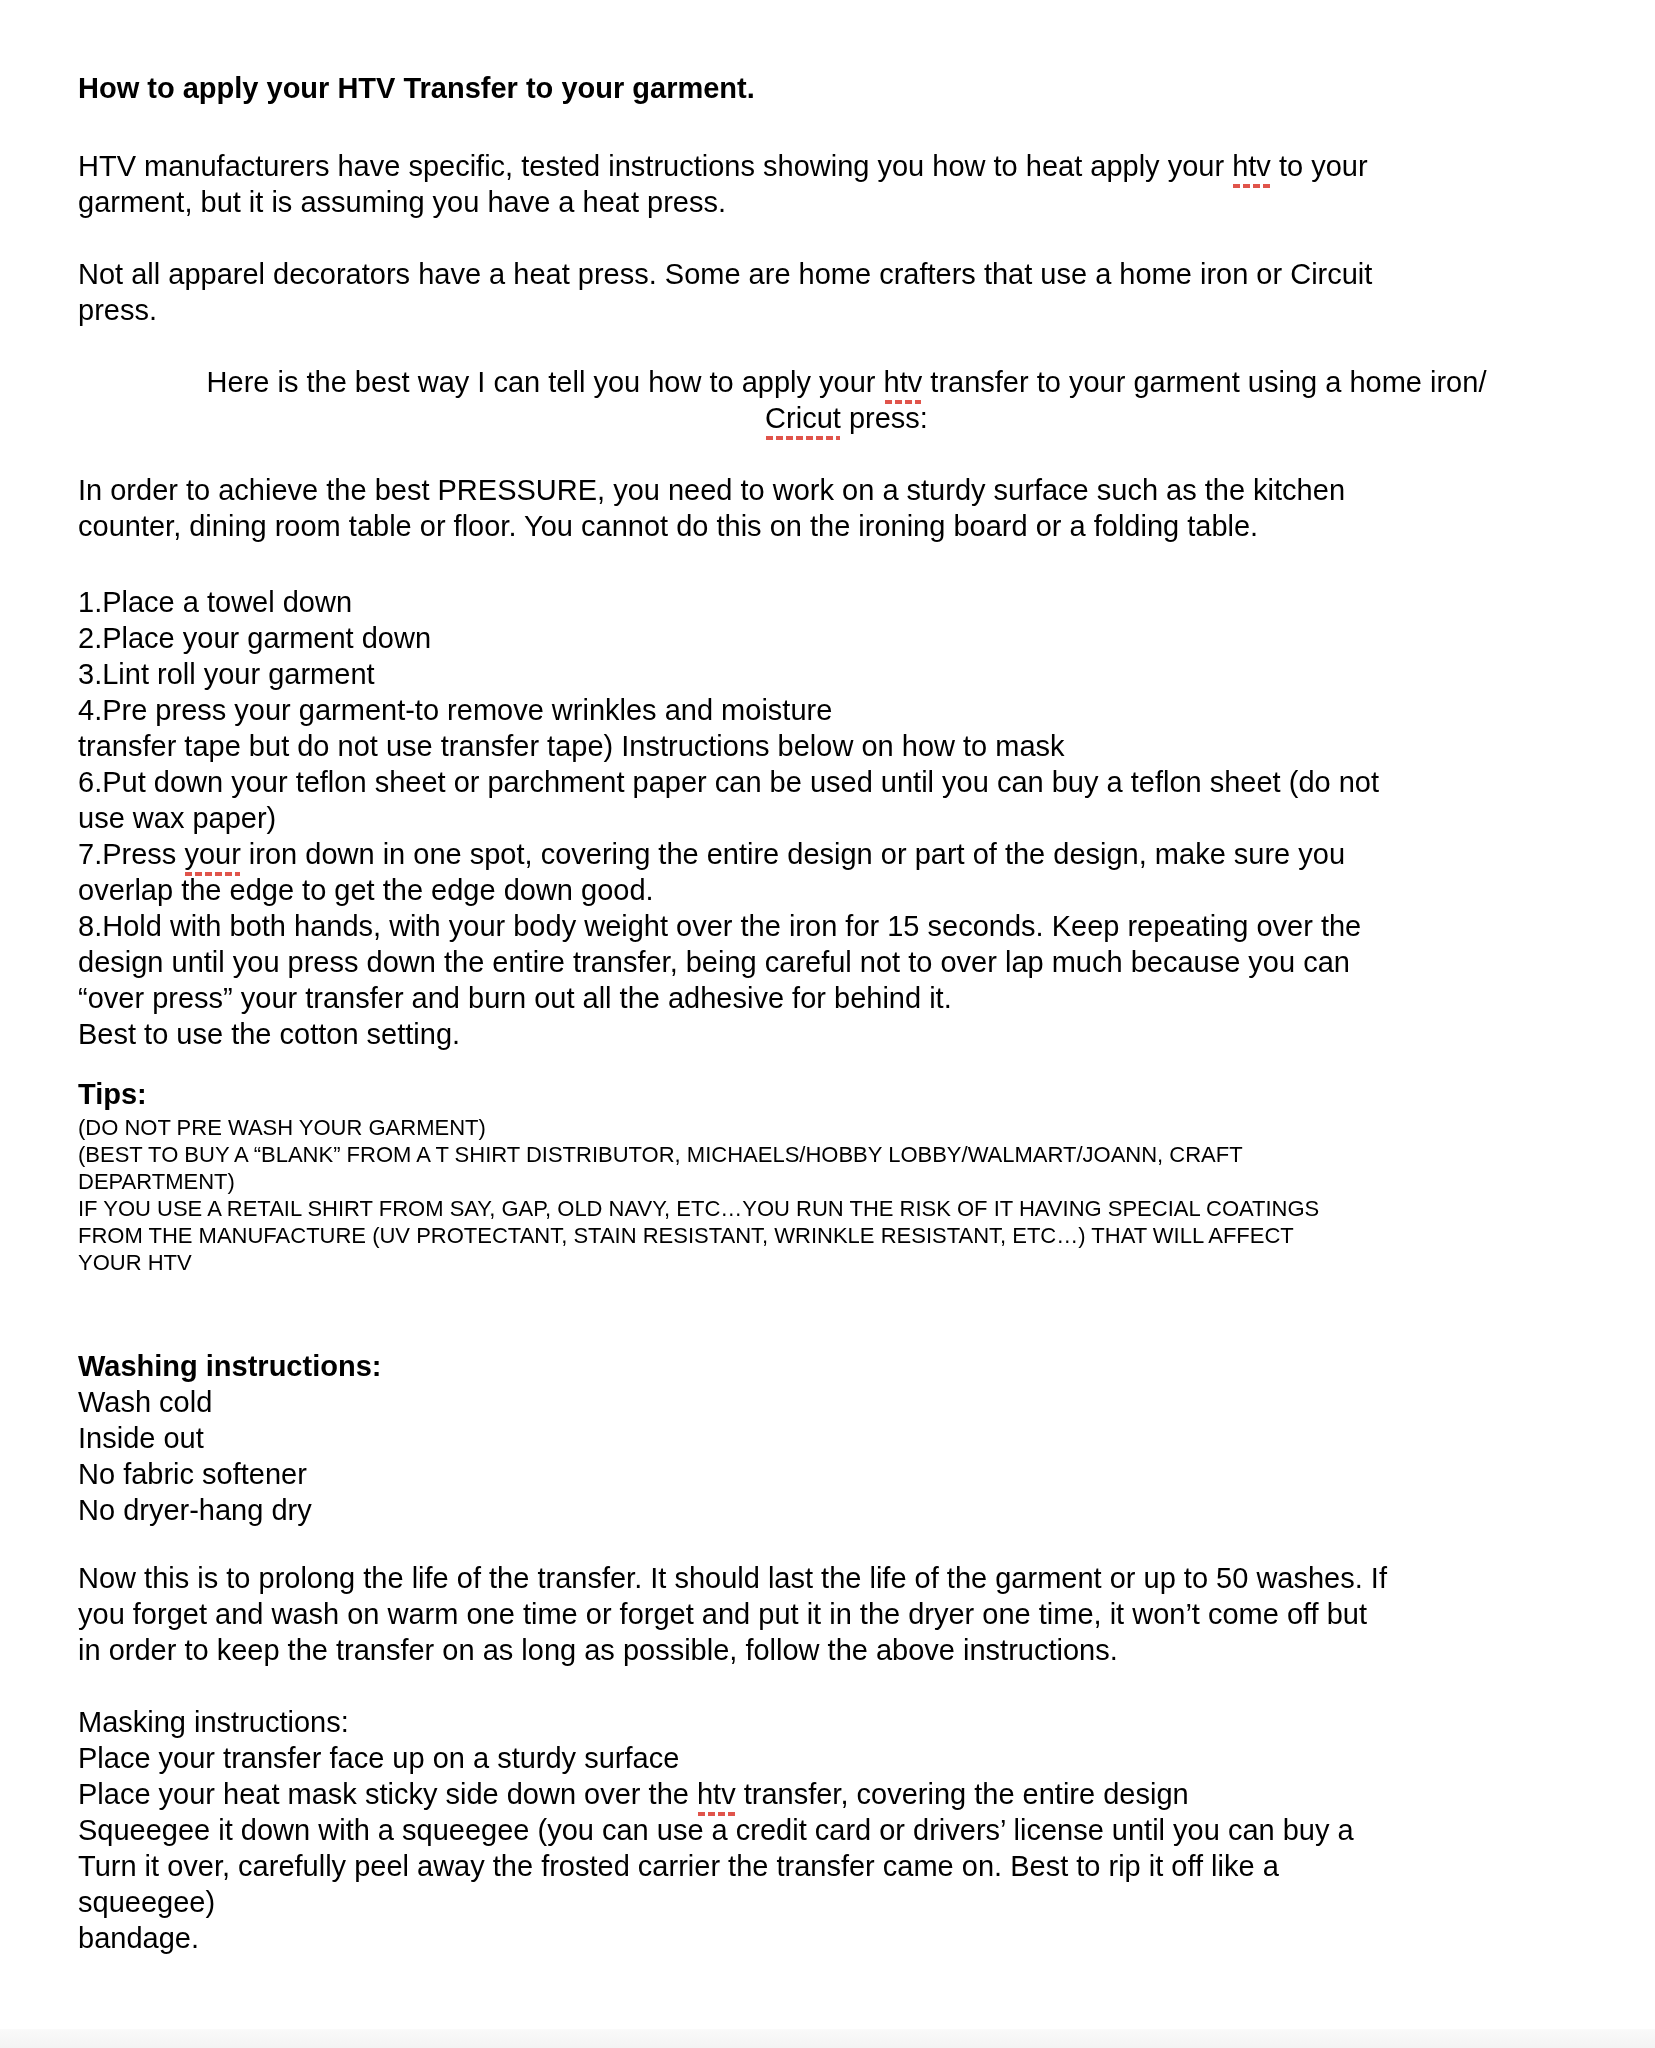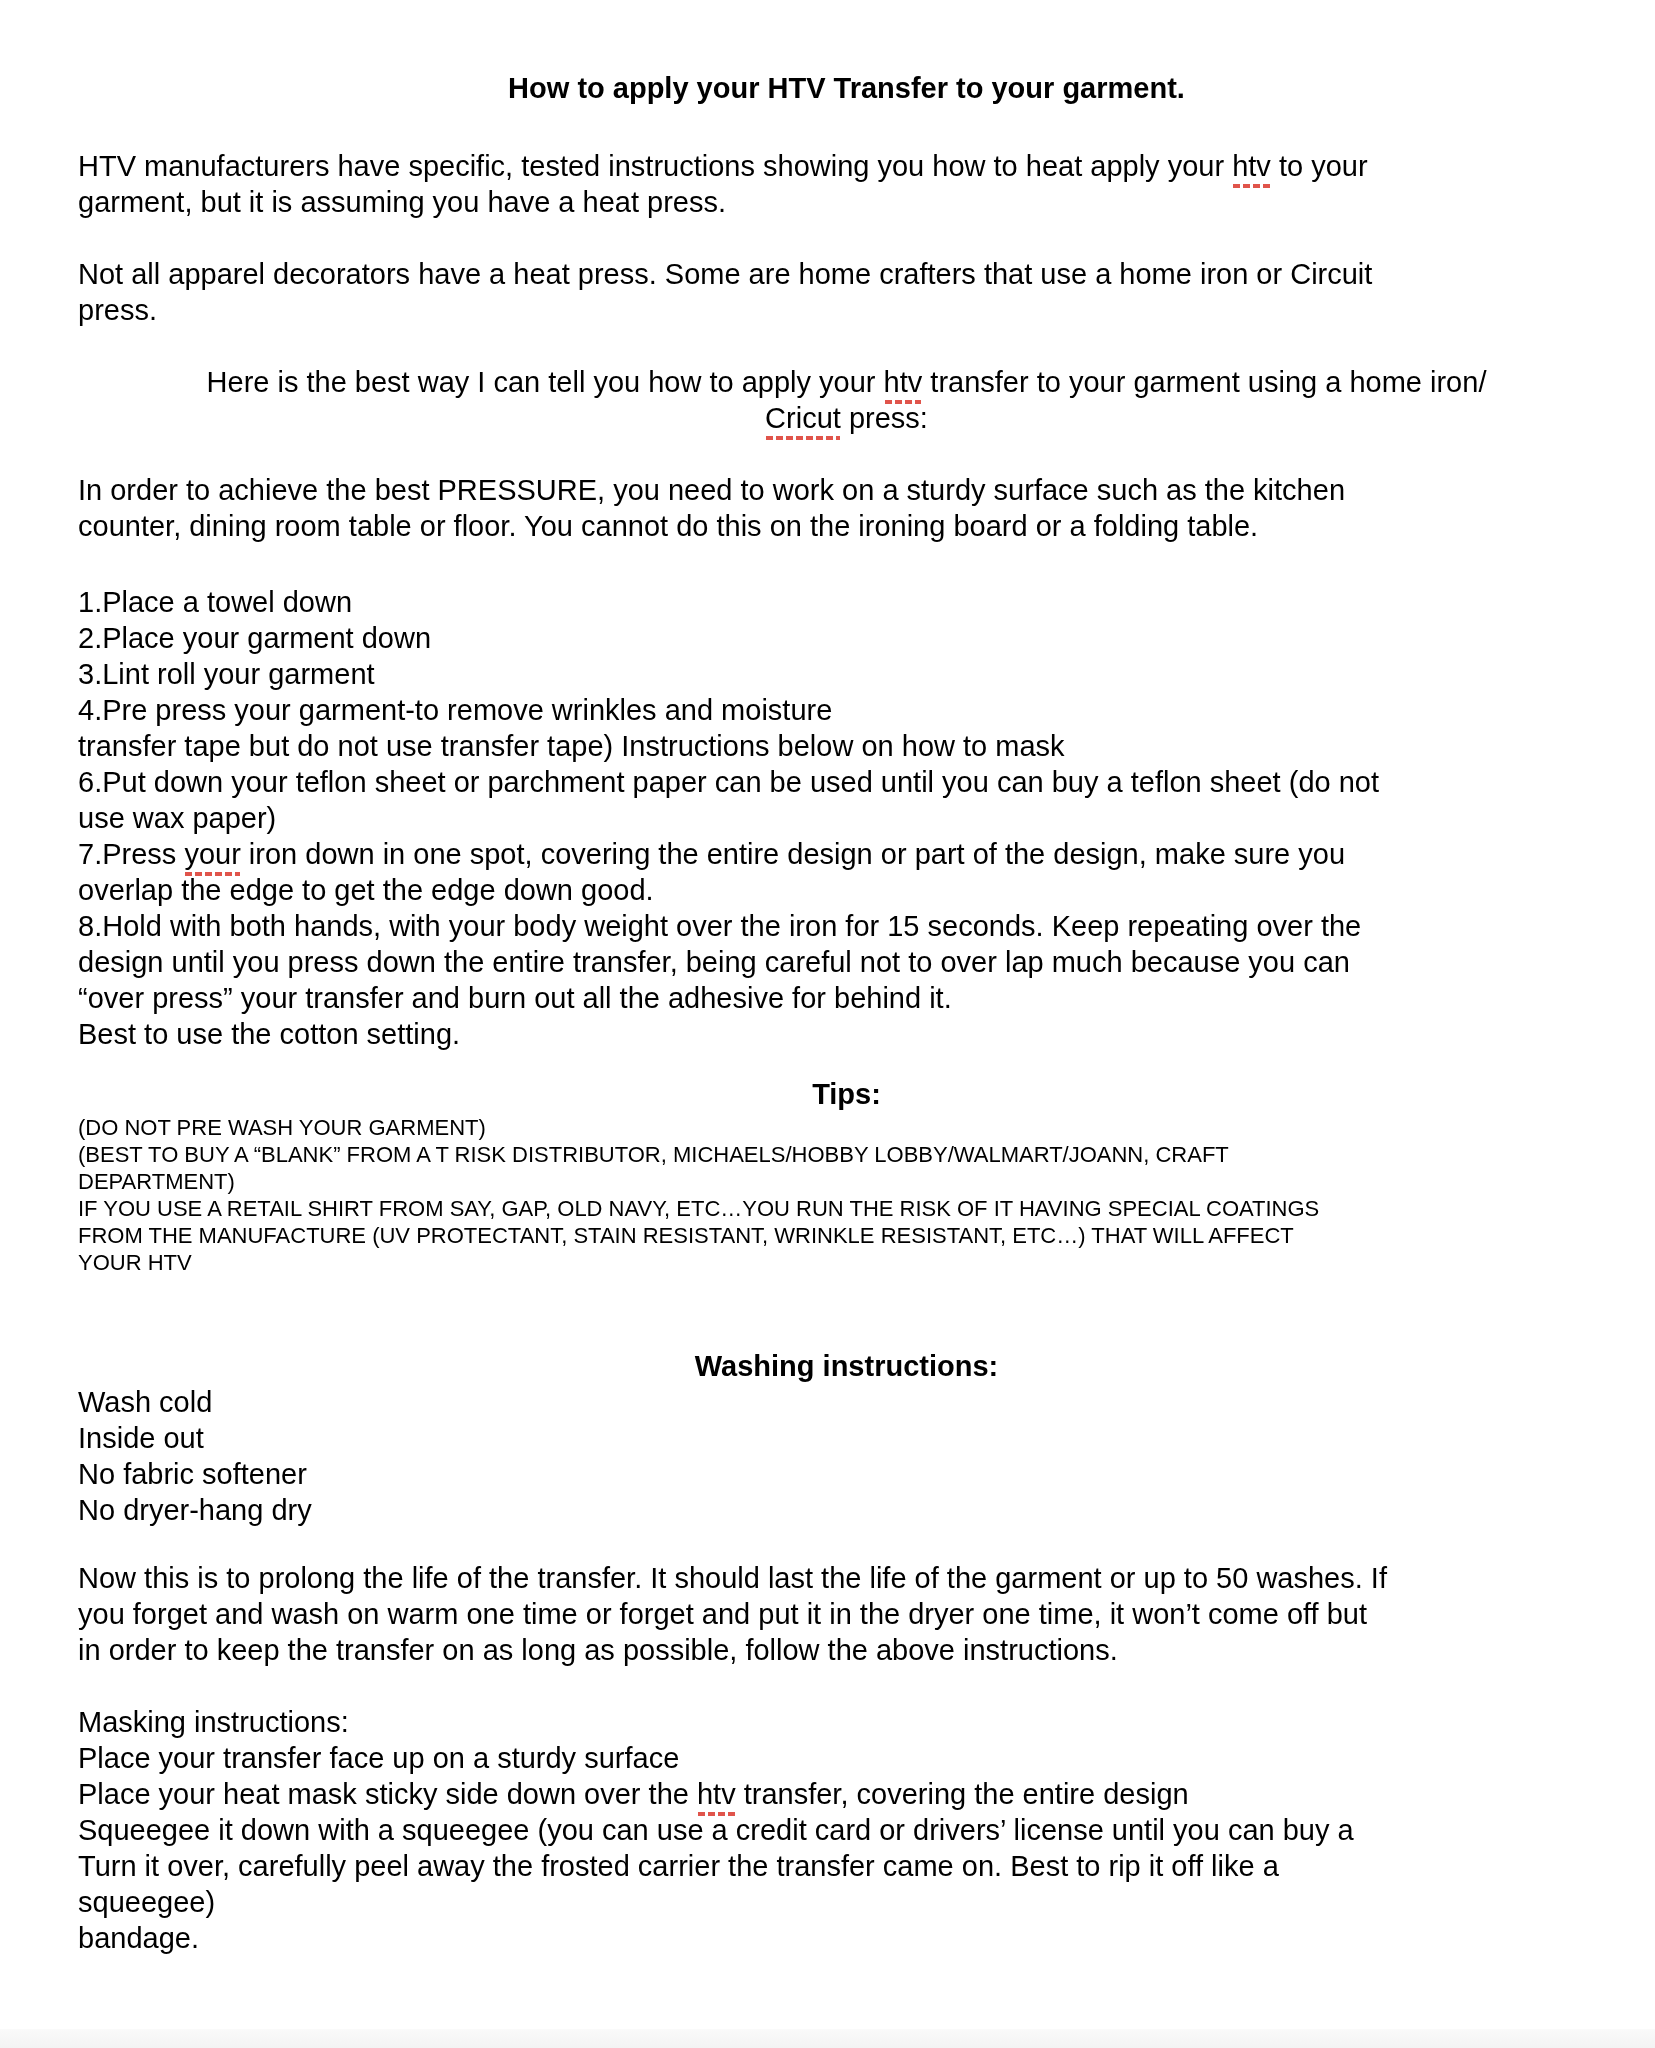--- a/index.html
+++ b/index.html
@@ -12,21 +12,21 @@
     height: 2048px;
     position: relative;
     overflow: hidden;
     font-family: "Liberation Sans", "DejaVu Sans", sans-serif;
     color: #000000;
   }
   .doc {
     padding: 70px 40px 0 78px;
   }
   .block { margin-bottom: 36px; }
-  .block.bold { font-weight: 700; text-align: center; }
+  .block.bold { font-weight: 700; }
   .line {
     font-size: 29px;
     line-height: 36px;
     height: 36px;
     white-space: pre;
   }
   .block.tips .line {
     font-size: 22px;
     line-height: 27px;
     height: 27px;
@@ -105,21 +105,21 @@
         <div class="line"><span>8.Hold with both hands, with your body weight over the iron for 15 seconds. Keep repeating over the</span></div>
         <div class="line"><span>design until you press down the entire transfer, being careful not to over lap much because you can</span></div>
         <div class="line"><span>“over press” your transfer and burn out all the adhesive for behind it.</span></div>
         <div class="line"><span>Best to use the cotton setting.</span></div>
       </div>
       <div class="block bold b-tips-heading">
         <div class="line"><span>Tips:</span></div>
       </div>
       <div class="block tips b-tips-list">
         <div class="line"><span>(DO NOT PRE WASH YOUR GARMENT)</span></div>
-        <div class="line"><span>(BEST TO BUY A “BLANK” FROM A T RISK DISTRIBUTOR, MICHAELS/HOBBY LOBBY/WALMART/JOANN, CRAFT</span></div>
+        <div class="line"><span>(BEST TO BUY A “BLANK” FROM A T SHIRT DISTRIBUTOR, MICHAELS/HOBBY LOBBY/WALMART/JOANN, CRAFT</span></div>
         <div class="line"><span>DEPARTMENT)</span></div>
         <div class="line"><span>IF YOU USE A RETAIL SHIRT FROM SAY, GAP, OLD NAVY, ETC…YOU RUN THE RISK OF IT HAVING SPECIAL COATINGS</span></div>
         <div class="line"><span>FROM THE MANUFACTURE (UV PROTECTANT, STAIN RESISTANT, WRINKLE RESISTANT, ETC…) THAT WILL AFFECT</span></div>
         <div class="line"><span>YOUR HTV</span></div>
       </div>
       <div class="block bold b-washing-heading">
         <div class="line"><span>Washing instructions:</span></div>
       </div>
       <div class="block body b-washing-list">
         <div class="line"><span>Wash cold</span></div>

